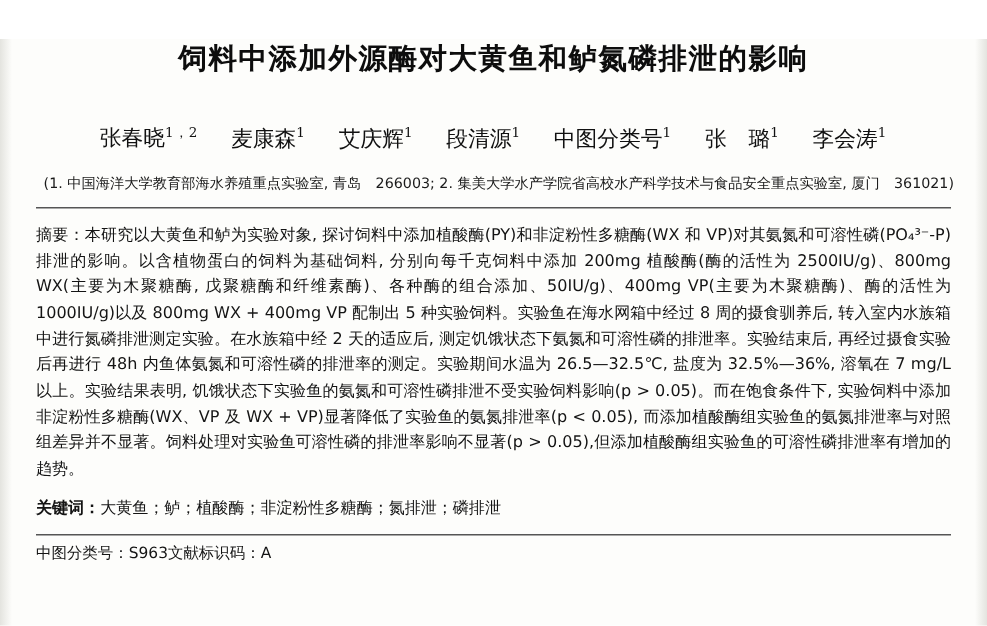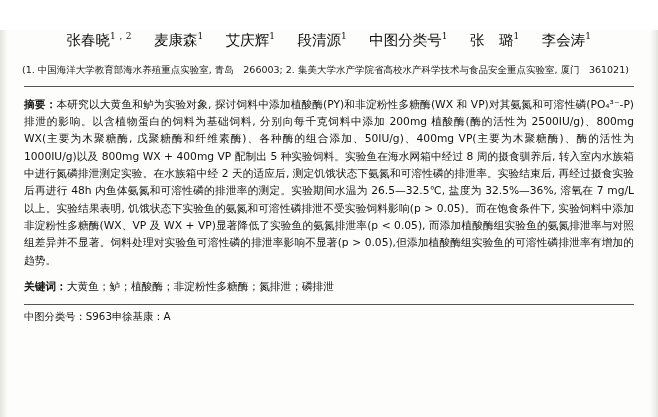--- a/index.html
+++ b/index.html
@@ -44,21 +44,21 @@
   .author {
     white-space: nowrap;
   }
   .author sup {
     font-size: 9px;
     vertical-align: super;
     letter-spacing: 0.5px;
   }
   .affil {
     margin-top: 14px;
-    text-align: left;
+    text-align: right;
     font-size: 9.5px;
     font-family: "DejaVu Sans", "Liberation Sans", sans-serif;
     color: #1a1a1a;
     letter-spacing: 0px;
     white-space: nowrap;
   }
   .rule {
     border: 0;
     border-top: 1px solid #555;
     margin: 9px 2px 0 2px;
@@ -67,21 +67,21 @@
     margin-top: 9px;
     font-size: 10.7px;
     line-height: 1.62;
     text-align: justify;
     color: #141414;
     font-family: "DejaVu Sans", "Liberation Sans", sans-serif;
     text-indent: 0;
     padding: 0 2px;
   }
   .abstract .lead {
-    font-weight: bold;
+    font-weight: normal;
   }
   .keywords {
     margin-top: 0;
     font-size: 10.7px;
     color: #141414;
     padding: 0 2px;
   }
   .keywords .lead {
     font-weight: bold;
   }
@@ -109,20 +109,21 @@
   .noise-edge.left { left: 0; }
   .noise-edge.right { right: 0; background: linear-gradient(to left, #cfcfc8, #fdfdfb); }
 </style>
 </head>
 <body>
 
 <div class="page">
   <div class="noise-edge left"></div>
   <div class="noise-edge right"></div>
 
+  <h1 class="title">饲料中添加外源酶对大黄鱼和鲈氮磷排泄的影响</h1>
 
   <div class="authors">
     <span class="author"><span>张春晓</span><sup>1，2</sup></span>
     <span class="author"><span>麦康森</span><sup>1</sup></span>
     <span class="author"><span>艾庆辉</span><sup>1</sup></span>
     <span class="author"><span>段清源</span><sup>1</sup></span>
     <span class="author"><span>中图分类号</span><sup>1</sup></span>
     <span class="author"><span>张　璐</span><sup>1</sup></span>
     <span class="author"><span>李会涛</span><sup>1</sup></span>
   </div>
@@ -132,15 +133,15 @@
   <hr class="rule">
 
   <p class="abstract"><span class="lead">摘要：</span><span>本研究以大黄鱼和鲈为实验对象, 探讨饲料中添加植酸酶(PY)和非淀粉性多糖酶(WX 和 VP)对其氨氮和可溶性磷(PO₄³⁻-P)排泄的影响。以含植物蛋白的饲料为基础饲料, 分别向每千克饲料中添加 200mg 植酸酶(酶的活性为 2500IU/g)、800mg WX(主要为木聚糖酶, 戊聚糖酶和纤维素酶)、各种酶的组合添加、50IU/g)、400mg VP(主要为木聚糖酶)、酶的活性为 1000IU/g)以及 800mg WX + 400mg VP 配制出 5 种实验饲料。实验鱼在海水网箱中经过 8 周的摄食驯养后, 转入室内水族箱中进行氮磷排泄测定实验。在水族箱中经 2 天的适应后, 测定饥饿状态下氨氮和可溶性磷的排泄率。实验结束后, 再经过摄食实验后再进行 48h 内鱼体氨氮和可溶性磷的排泄率的测定。实验期间水温为 26.5—32.5℃, 盐度为 32.5%—36%, 溶氧在 7 mg/L 以上。实验结果表明, 饥饿状态下实验鱼的氨氮和可溶性磷排泄不受实验饲料影响(p &gt; 0.05)。而在饱食条件下, 实验饲料中添加非淀粉性多糖酶(WX、VP 及 WX + VP)显著降低了实验鱼的氨氮排泄率(p &lt; 0.05), 而添加植酸酶组实验鱼的氨氮排泄率与对照组差异并不显著。饲料处理对实验鱼可溶性磷的排泄率影响不显著(p &gt; 0.05),但添加植酸酶组实验鱼的可溶性磷排泄率有增加的趋势。</span></p>
 
   <p class="keywords"><span class="lead">关键词：</span><span>大黄鱼；鲈；植酸酶；非淀粉性多糖酶；氮排泄；磷排泄</span></p>
 
   <hr class="footer-rule">
 
   <div class="footer">
     <span><span>中图分类号：</span><span>S963</span></span>
-    <span><span>申徐基康：</span><span>A</span></span>
+    <span><span>文献标识码：</span><span>A</span></span>
   </div>
 </div>
 
 </body></html>

